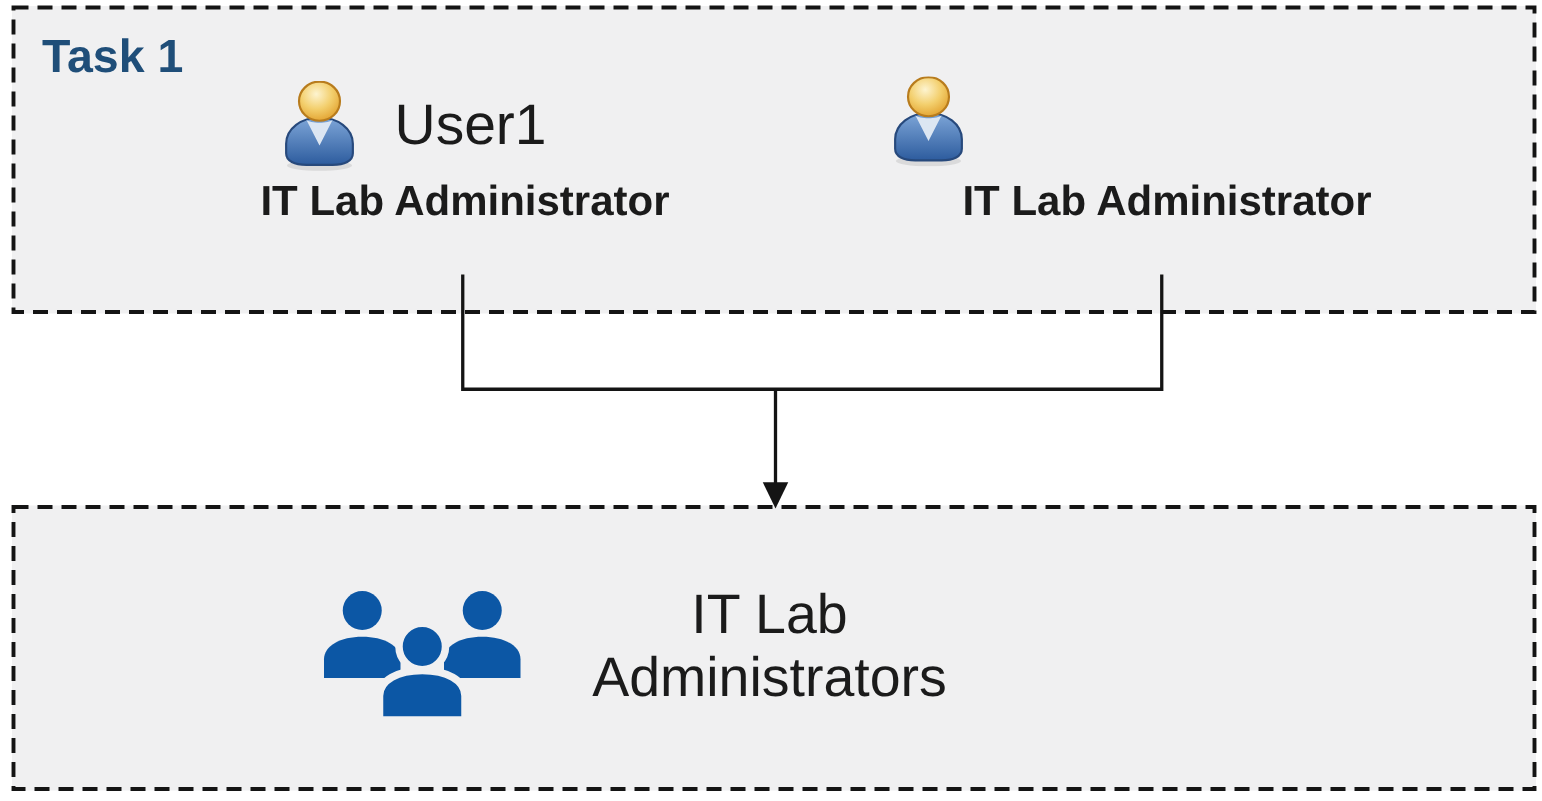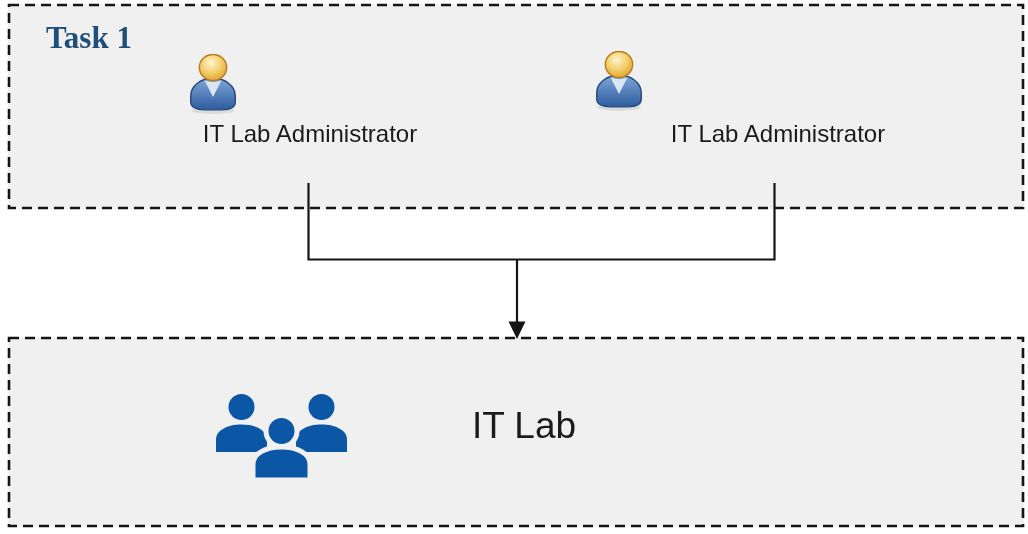--- a/index.html
+++ b/index.html
@@ -16,36 +16,36 @@
     font-family:"Liberation Sans","DejaVu Sans",sans-serif;color:var(--text);
   }
   .box{position:absolute;background:var(--box-fill);}
   .box.t1{left:8px;top:4px;width:1016px;height:205px;}
   .box.t2{left:8px;top:337px;width:1016px;height:190px;}
   .overlay{position:absolute;left:0;top:0;width:1028px;height:534px;pointer-events:none;}
   .task-label{
     position:absolute;font-weight:bold;font-size:31px;line-height:34px;
     color:var(--task-label);white-space:nowrap;
   }
-  .task-label.t1{left:46px;top:21px;font-family:Liberation Serif, serif;}
+  .task-label.t1{left:28px;top:21px;}
   .task-label.t2{left:38px;top:371px;}
   .txt{position:absolute;white-space:nowrap;color:var(--text);}
   .name{font-size:38px;line-height:40px;}
   .m1-name{left:263px;top:64px;}
   .m2-name{left:666px;top:66px;}
-  .role{font-size:24px;line-height:38px;text-align:center;}
+  .role{font-size:28px;line-height:38px;text-align:center;font-weight:bold;}
   .m1-role{left:110px;top:115px;width:400px;}
   .m2-role{left:578px;top:115px;width:400px;}
   .person-icon{position:absolute;width:56px;height:60px;}
   .m1-icon{left:185px;top:54px;}
   .m2-icon{left:591px;top:51px;}
   .group-icon{position:absolute;left:213px;top:391px;width:138px;height:92px;}
   .group-name{
-    position:absolute;left:394px;top:389px;width:260px;
-    font-size:37px;line-height:42px;text-align:center;margin-top:16px;
+    position:absolute;left:383px;top:389px;width:260px;
+    font-size:37px;line-height:42px;text-align:center;
   }
 </style>
 </head>
 <body>
 
 <div class="canvas">
 
   <div class="box t1"></div>
   <div class="box t2"></div>
 
@@ -70,20 +70,21 @@
           <stop offset="0.45" stop-color="#f3cf6d"></stop>
         <stop offset="0.85" stop-color="#e2a12e"></stop>
           <stop offset="1" stop-color="#d9952a"></stop>
       </radialGradient>
     </defs>
     <ellipse cx="27" cy="54.5" rx="21" ry="3.4" fill="#c9c9c9" opacity="0.55"></ellipse>
     <path d="M27 23.5 C38.5 23.5 48.5 30.5 48.5 40.5 L48.5 46.5 C48.5 51.6 43 54 35.5 54 L18.5 54 C11 54 5.5 51.6 5.5 46.5 L5.5 40.5 C5.5 30.5 15.5 23.5 27 23.5 Z" fill="url(#bodyGrad1)" stroke="#27497c" stroke-width="1.4"></path>
     <path d="M18.5 25 C21 27.6 33 27.6 35.5 25 L27 41.5 Z" fill="#dce6f2"></path>
     <ellipse cx="27" cy="13" rx="13.2" ry="12.6" fill="url(#headGrad1)" stroke="#b87c1d" stroke-width="1.4"></ellipse>
   </svg>
+  <div class="txt name m1-name">User1</div>
   <div class="txt role m1-role">IT Lab Administrator</div>
 
   <svg class="person-icon m2-icon" viewBox="0 0 54 58">
     <defs>
       <linearGradient id="bodyGrad2" x1="0" y1="0" x2="0" y2="1">
         <stop offset="0" stop-color="#7ea6d8"></stop>
           <stop offset="1" stop-color="#2d5c9e"></stop>
       </linearGradient>
       <radialGradient id="headGrad2" cx="0.42" cy="0.32" r="0.85">
         <stop offset="0" stop-color="#fdf4d0"></stop>
@@ -105,15 +106,16 @@
     <path d="M3 61 L3 48.5 C3 39.5 14 33.5 28.5 33.5 C43 33.5 54 39.5 54 48.5 L54 61 Z" fill="var(--icon-blue)"></path>
 
     <circle cx="108.5" cy="16" r="13" fill="var(--icon-blue)"></circle>
     <path d="M83 61 L83 48.5 C83 39.5 94 33.5 108.5 33.5 C123 33.5 134 39.5 134 48.5 L134 61 Z" fill="var(--icon-blue)"></path>
 
     <circle cx="68.5" cy="40" r="15.5" fill="var(--icon-blue)" stroke="var(--box-fill)" stroke-width="5"></circle>
     <path d="M40 89 L40 73 C40 62.5 52.5 56 68.5 56 C84.5 56 97 62.5 97 73 L97 89 Z" fill="var(--icon-blue)" stroke="var(--box-fill)" stroke-width="5"></path>
   </svg>
   <div class="group-name">
     <div>IT Lab</div>
+    <div>Administrators</div>
   </div>
 
 </div>
 
 </body></html>

